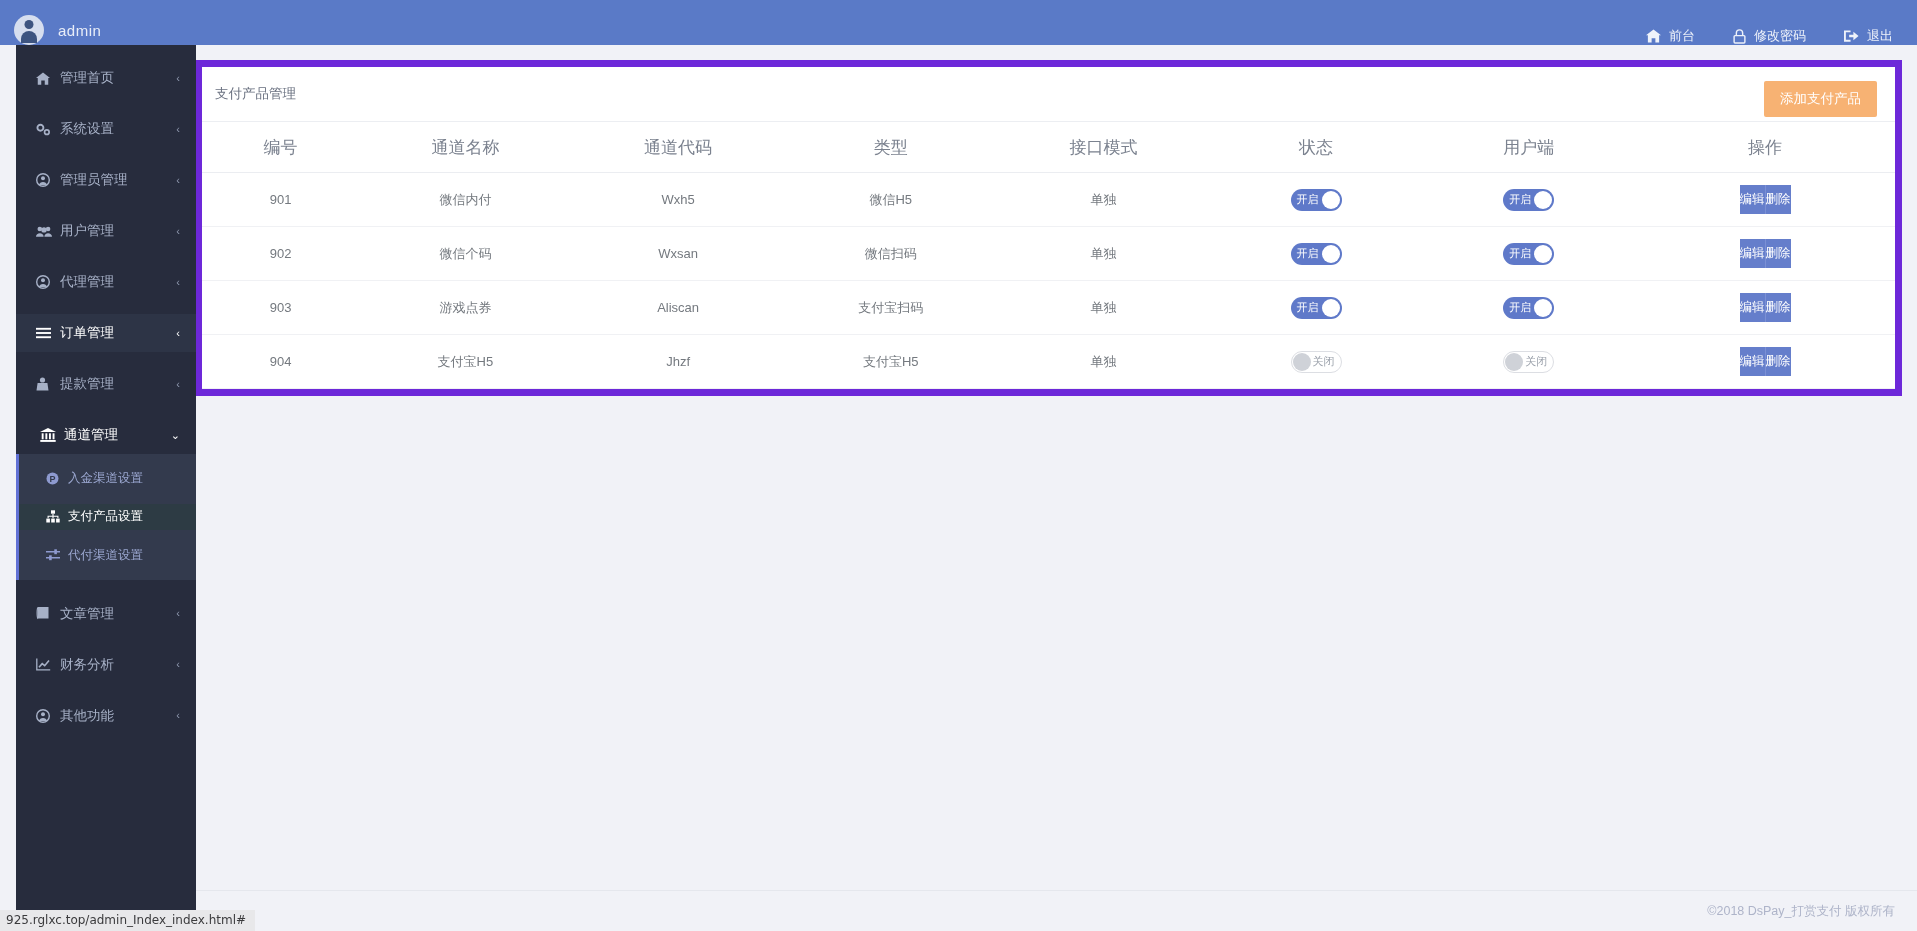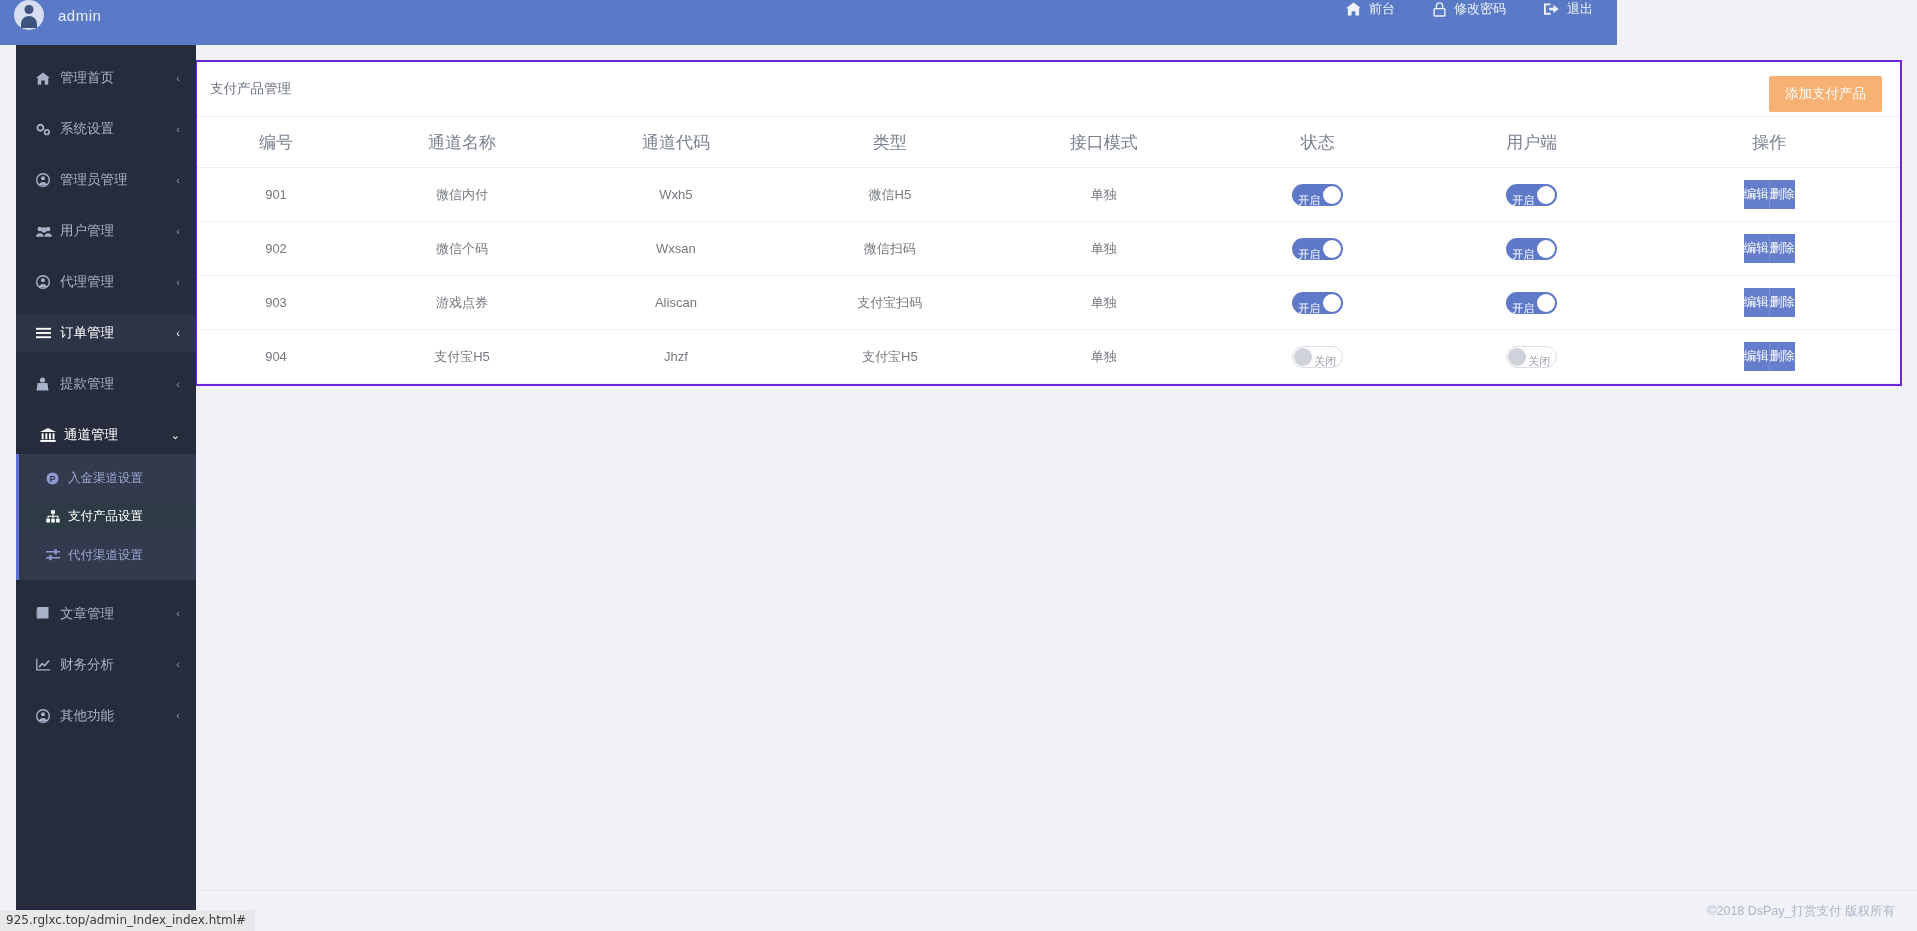--- a/index.html
+++ b/index.html
@@ -6,23 +6,23 @@
   html, body {
     width: 1917px; height: 931px;
     font-family: "Liberation Sans", "DejaVu Sans", sans-serif;
     background: #f1f2f7;
     overflow: hidden;
   }
 
   
   .topbar {
     position: absolute; top: 0; left: 0;
-    width: 1617px; height: 45px;
+    width: 1917px; height: 45px;
     background: #5a7ac7;
-    display: flex; align-items: flex-start;
+    display: flex; align-items: flex-end;
     z-index: 30;
   }
   .brand { display: flex; align-items: center; width: 180px; padding-left: 14px; }
   .avatar-circle {
     width: 30px; height: 30px; border-radius: 50%;
     background: #d6deef; position: relative; flex: 0 0 auto;
   }
   .avatar-circle::before {
     content: ""; position: absolute; left: 50%; top: 5px;
     transform: translateX(-50%);
@@ -89,21 +89,21 @@
 
   
   .main {
     position: absolute; top: 45px; left: 180px;
     width: 1737px; height: 845px;
     background: #f1f2f7;
     padding: 15px 15px 0 15px;
   }
   .panel {
     background: #ffffff;
-    border: 2px solid #6d28d9;
+    border: 7px solid #6d28d9;
     width: 1707px;
   }
   .panel-head {
     height: 55px; display: flex; align-items: center;
     padding: 0 18px 0 13px;
     border-bottom: 1px solid #eceef2;
     position: relative;
   }
   .panel-title { font-size: 13.5px; color: #6a7180; }
   .btn-add {
@@ -133,21 +133,21 @@
   .col-name     { width: 176px; }
   .col-code     { width: 176px; }
   .col-type     { width: 176px; }
   .col-mode     { width: 176px; font-family: Liberation Mono, monospace; }
   .col-status   { width: 176px; }
   .col-client   { width: 176px; }
   .col-action   { width: 215px; }
 
   
   .switch {
-    display: inline-flex; align-items: flex-end;
+    display: inline-flex; align-items: center;
     width: 51px; height: 22px; border-radius: 11px;
     cursor: pointer; position: relative; vertical-align: middle;
     font-size: 11px; user-select: none;
   }
   .switch.on {
     background: #5f79c9;
     justify-content: flex-start;
     color: #ffffff;
     padding-left: 6px;
   }

